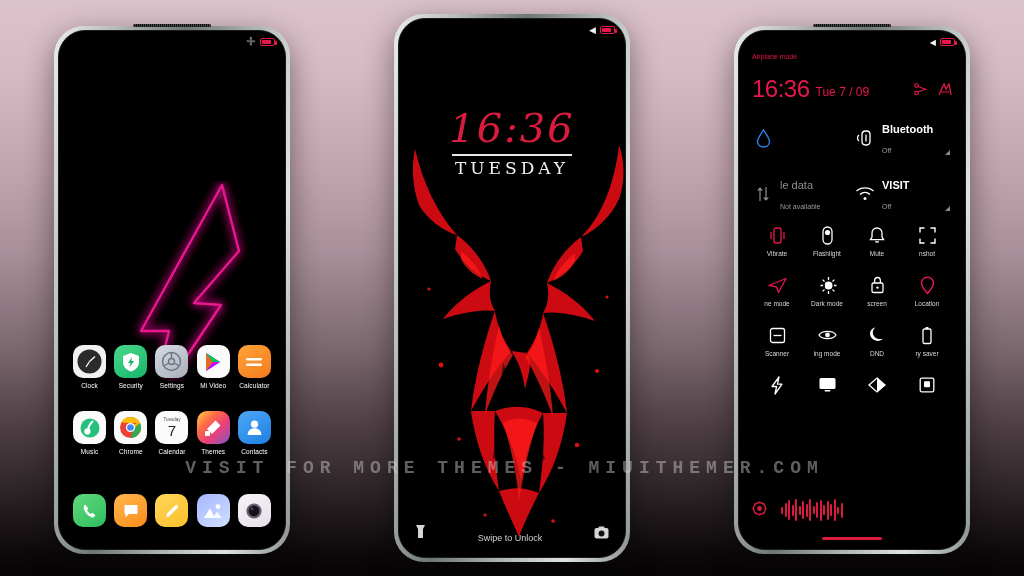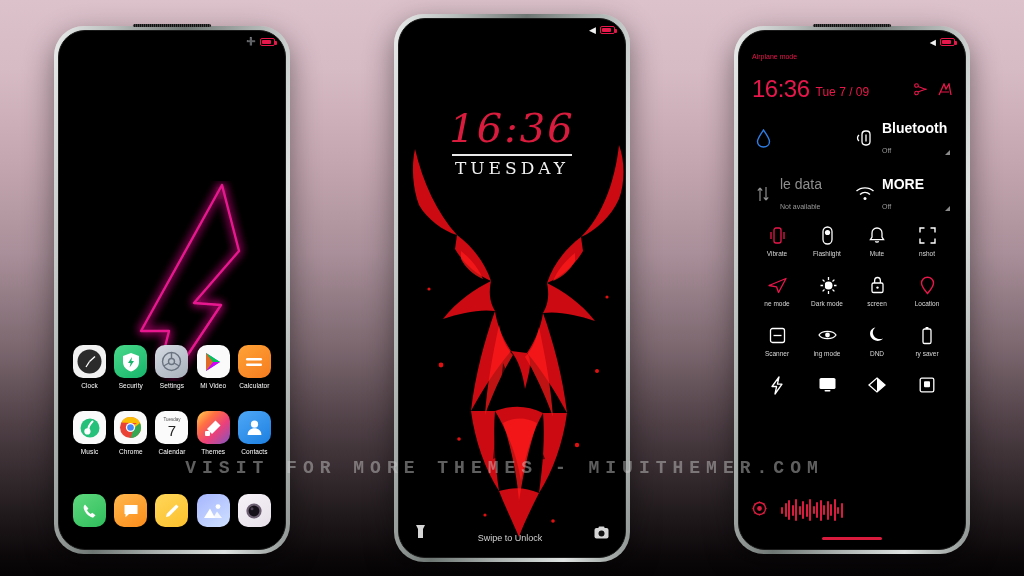--- a/index.html
+++ b/index.html
@@ -88,21 +88,21 @@
   .cc-time { font-size:24px; color:#e8174b; font-weight:400; letter-spacing:-.5px; }
   .cc-date { font-size:12px; color:#e8174b; margin:2px 0 4px 6px; }
   .cc-head-icons { margin-left:auto; display:flex; gap:10px; align-items:center;
      margin-bottom:3px; color:#e8174b; }
 
   .cc-bigrow { display:flex; margin-top:14px; gap:4px; }
   .cc-big { flex:1; display:flex; align-items:center; gap:6px; position:relative;
      height:42px; }
   .cc-big .ico { width:22px; display:flex; justify-content:center; flex:none; }
   .cc-big .txt { line-height:1.25; overflow:hidden; }
-  .cc-big .t1 { font-size:14px; color:#fff; font-weight:700; white-space:nowrap; }
+  .cc-big .t1 { font-size:11px; color:#fff; font-weight:700; white-space:nowrap; }
   .cc-big .t2 { font-size:7px; color:#9a9a9a; white-space:nowrap; }
   .cc-big .t1.dim { color:#8e8e8e; font-weight:400; }
   .cc-corner { position:absolute; right:2px; bottom:4px; width:0; height:0;
      border-left:5px solid transparent; border-bottom:5px solid #8a8a8a; }
 
   .cc-grid { display:grid; grid-template-columns:repeat(4,1fr); row-gap:4px;
      margin-top:10px; }
   .tog { display:flex; flex-direction:column; align-items:center; gap:5px; height:46px; }
   .tog .ico { height:20px; display:flex; align-items:center; }
   .tog .lbl { font-size:6.5px; color:#d8d8d8; white-space:nowrap; }
@@ -441,21 +441,21 @@
         </div>
         <div class="cc-big">
           <span class="ico">
             <svg width="20" height="16" viewBox="0 0 20 16">
                 <path d="M1.5 5 C6 0.8 14 0.8 18.5 5" stroke="#fff" stroke-width="1.4" fill="none"></path>
                 <path d="M5 8.6 C8 5.8 12 5.8 15 8.6" stroke="#fff" stroke-width="1.4" fill="none"></path>
                 <circle cx="10" cy="12.6" r="1.5" fill="#fff"></circle>
               </svg>
           </span>
           <span class="txt">
-            <span class="t1">MORE</span><br>
+            <span class="t1">VISIT</span><br>
             <span class="t2">Off</span>
           </span>
           <span class="cc-corner"></span>
         </div>
       </div>
 
       <div class="cc-grid">
 
         <div class="tog">
           <span class="ico">

